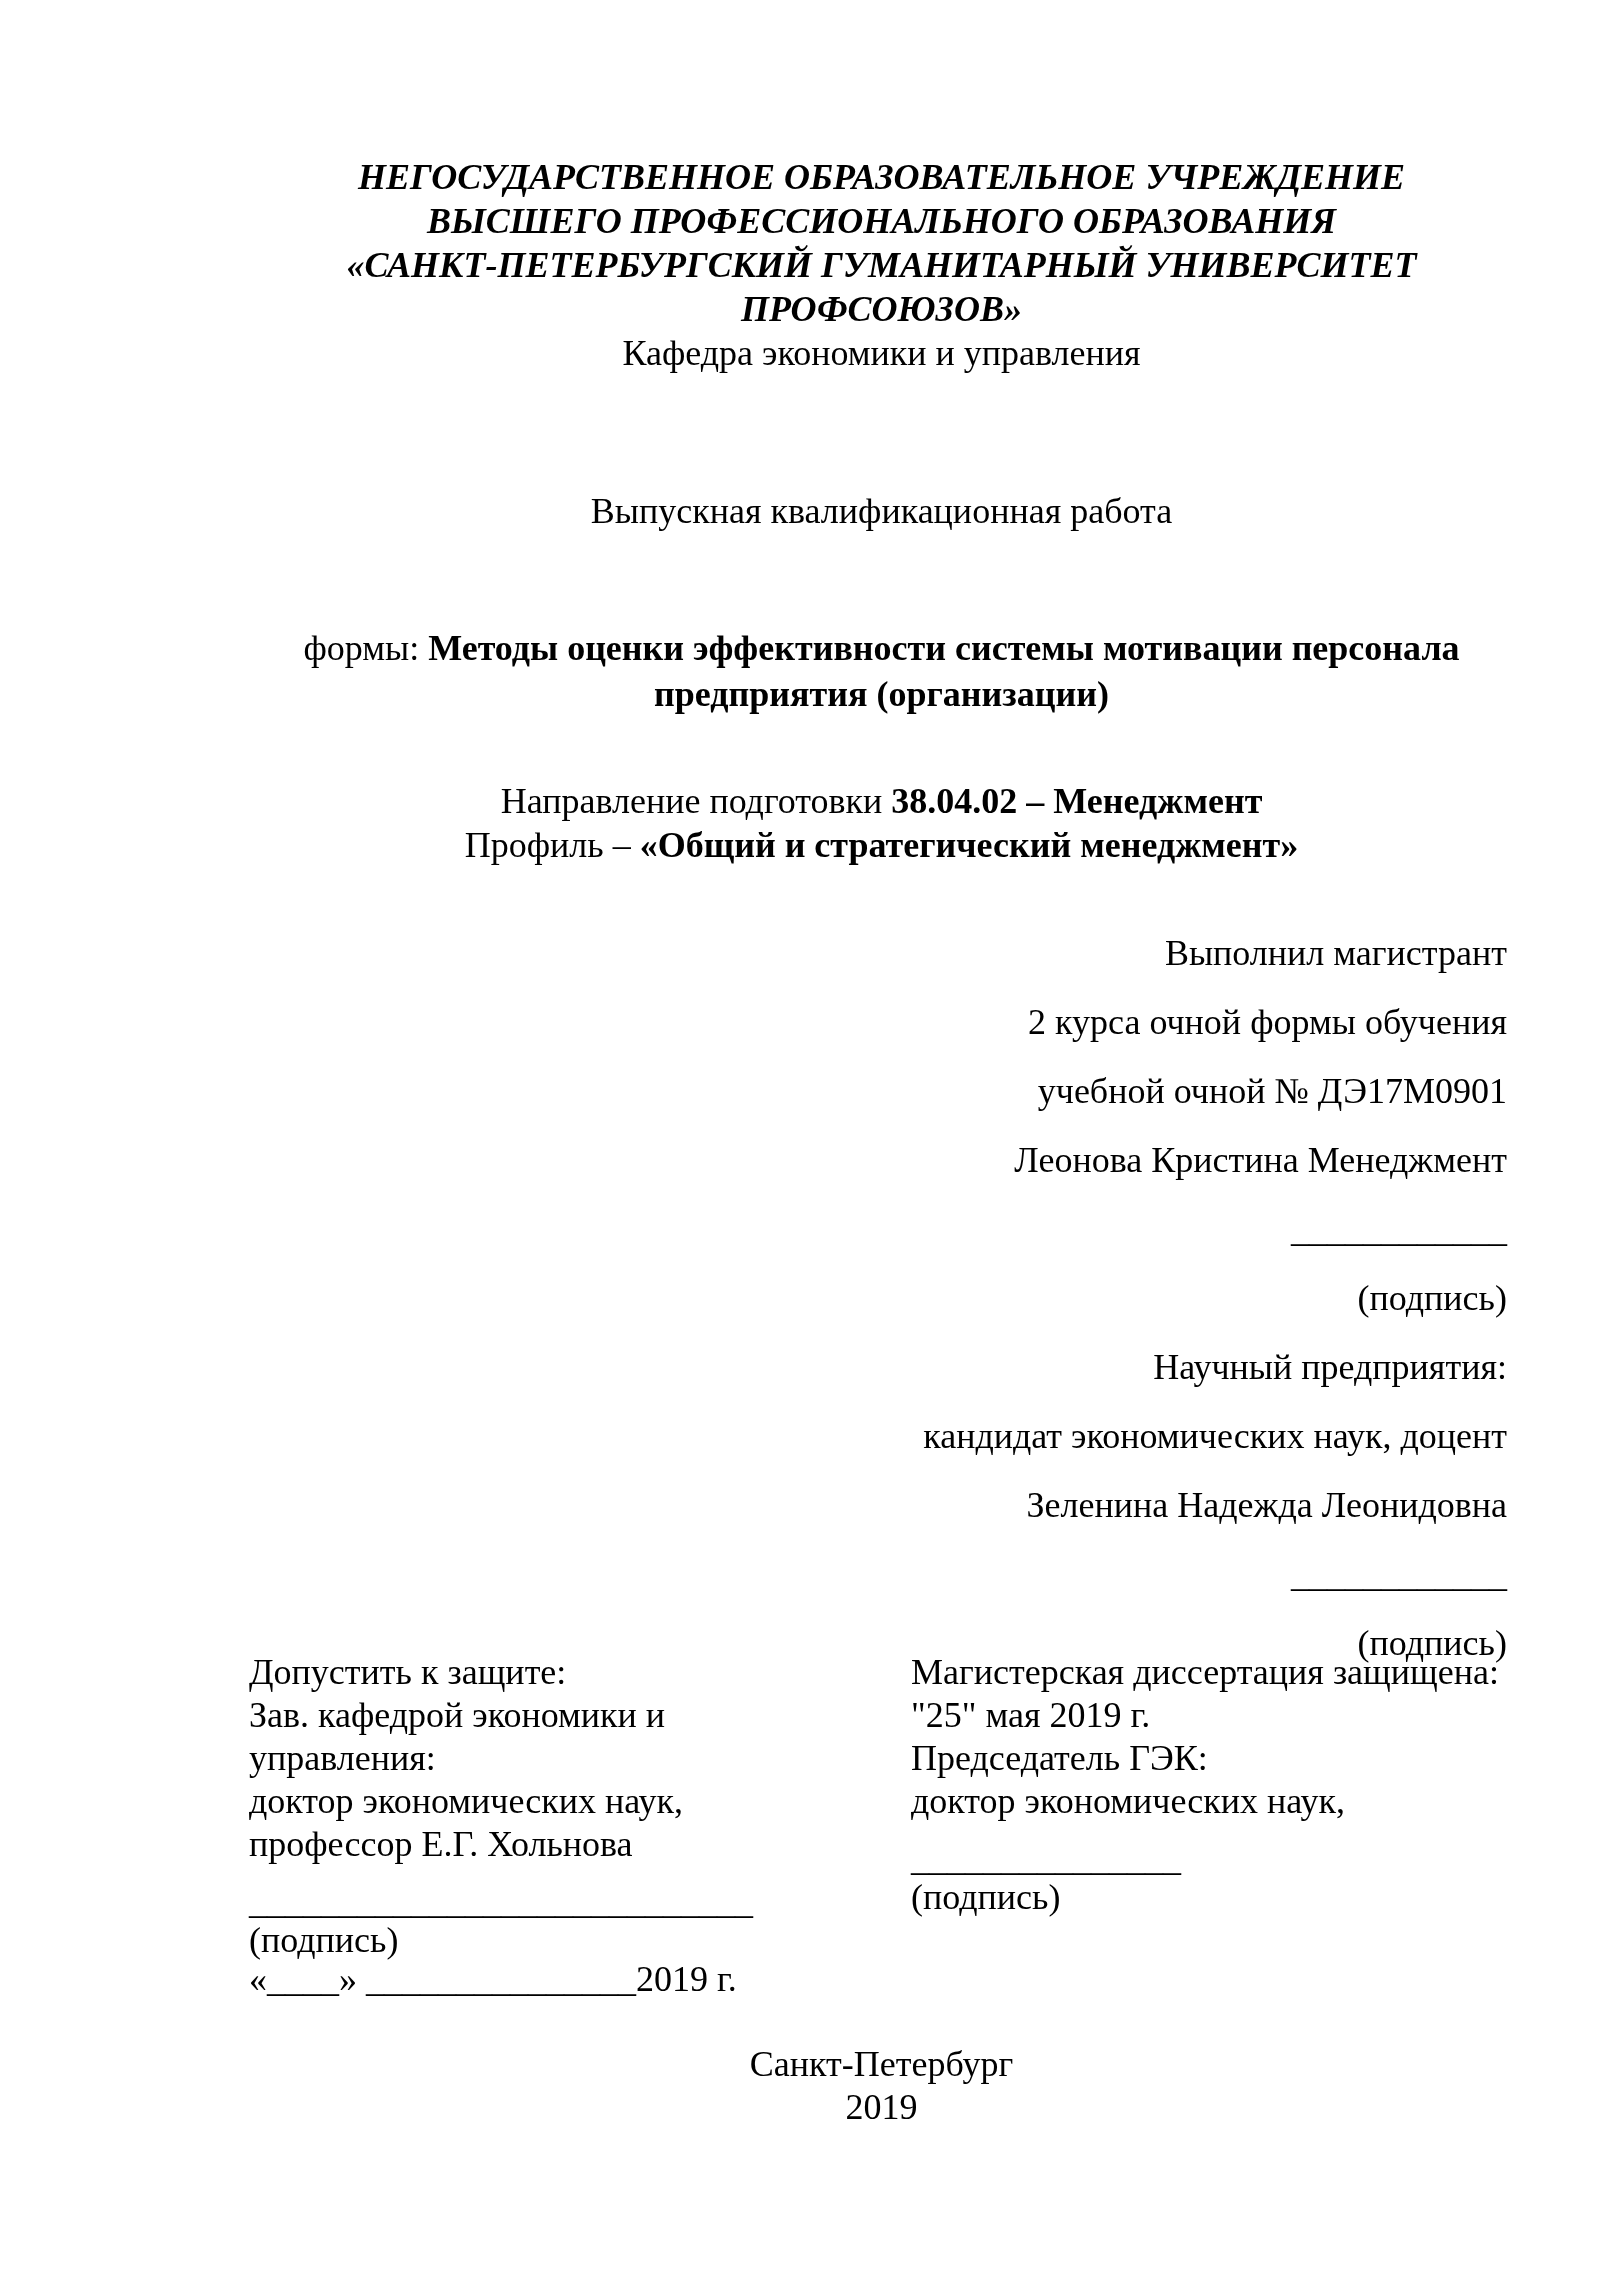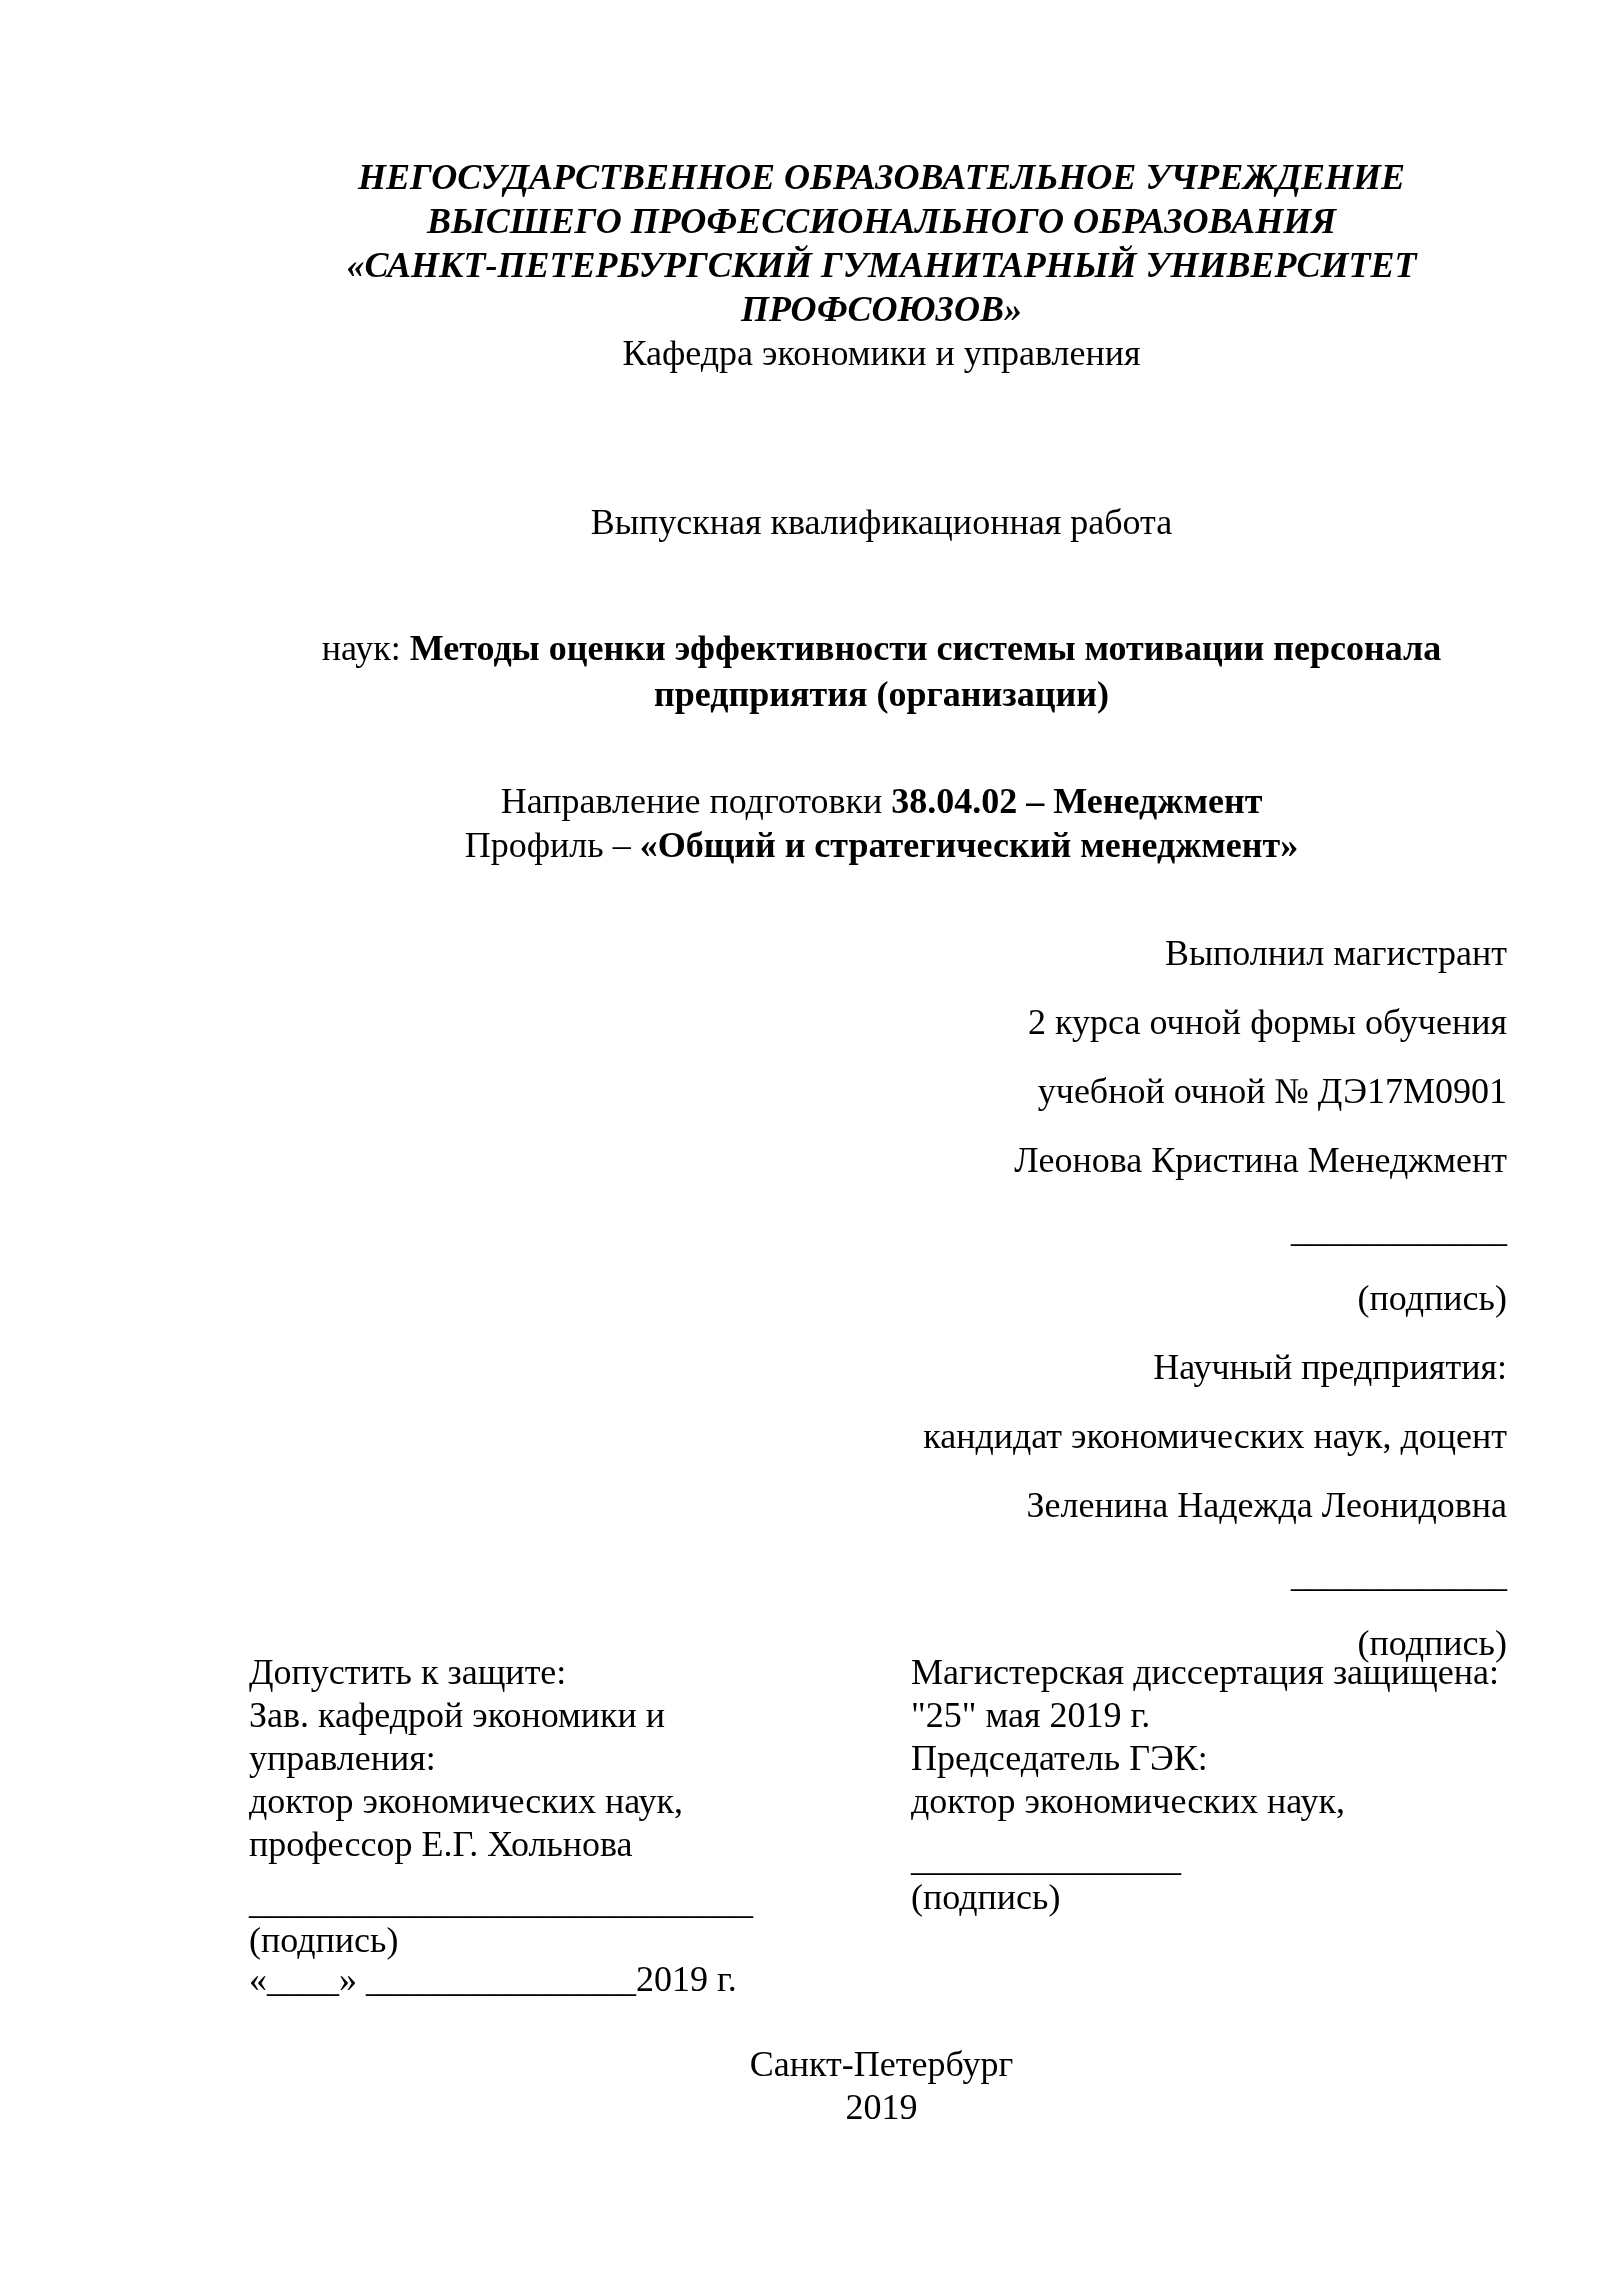--- a/index.html
+++ b/index.html
@@ -18,21 +18,21 @@
   #univ {
     top: 155px; left: 249px; width: 1265px;
     line-height: 44px;
     text-align: center;
   }
   #univ .uline { font-weight: bold; font-style: italic; }
   #univ .dept { font-weight: normal; }
 
   #worktype {
     top: 489px; left: 249px; width: 1265px;
-    line-height: 44px; text-align: center; margin-top: 11px;
+    line-height: 44px; text-align: center;
   }
 
   #topic {
     top: 625px; left: 249px; width: 1265px;
     line-height: 46px; text-align: center;
   }
 
   #direction {
     top: 779px; left: 249px; width: 1265px;
     line-height: 44px; text-align: center;
@@ -68,21 +68,21 @@
   <div class="uline">ВЫСШЕГО ПРОФЕССИОНАЛЬНОГО ОБРАЗОВАНИЯ</div>
   <div class="uline">«САНКТ-ПЕТЕРБУРГСКИЙ ГУМАНИТАРНЫЙ УНИВЕРСИТЕТ</div>
   <div class="uline">ПРОФСОЮЗОВ»</div>
   <div class="dept">Кафедра экономики и управления</div>
 </div>
 
 <div class="abs" id="worktype">Выпускная квалификационная работа</div>
 
 <div class="abs" id="topic">
   <div>
-    <span>наук: </span><span class="bold">Методы оценки эффективности системы мотивации персонала</span>
+    <span>формы: </span><span class="bold">Методы оценки эффективности системы мотивации персонала</span>
   </div>
   <div>
     <span class="bold">предприятия (организации)</span>
   </div>
 </div>
 
 <div class="abs" id="direction">
   <div>
     <span>Направление подготовки </span><span class="bold">38.04.02 – Менеджмент</span>
   </div>

